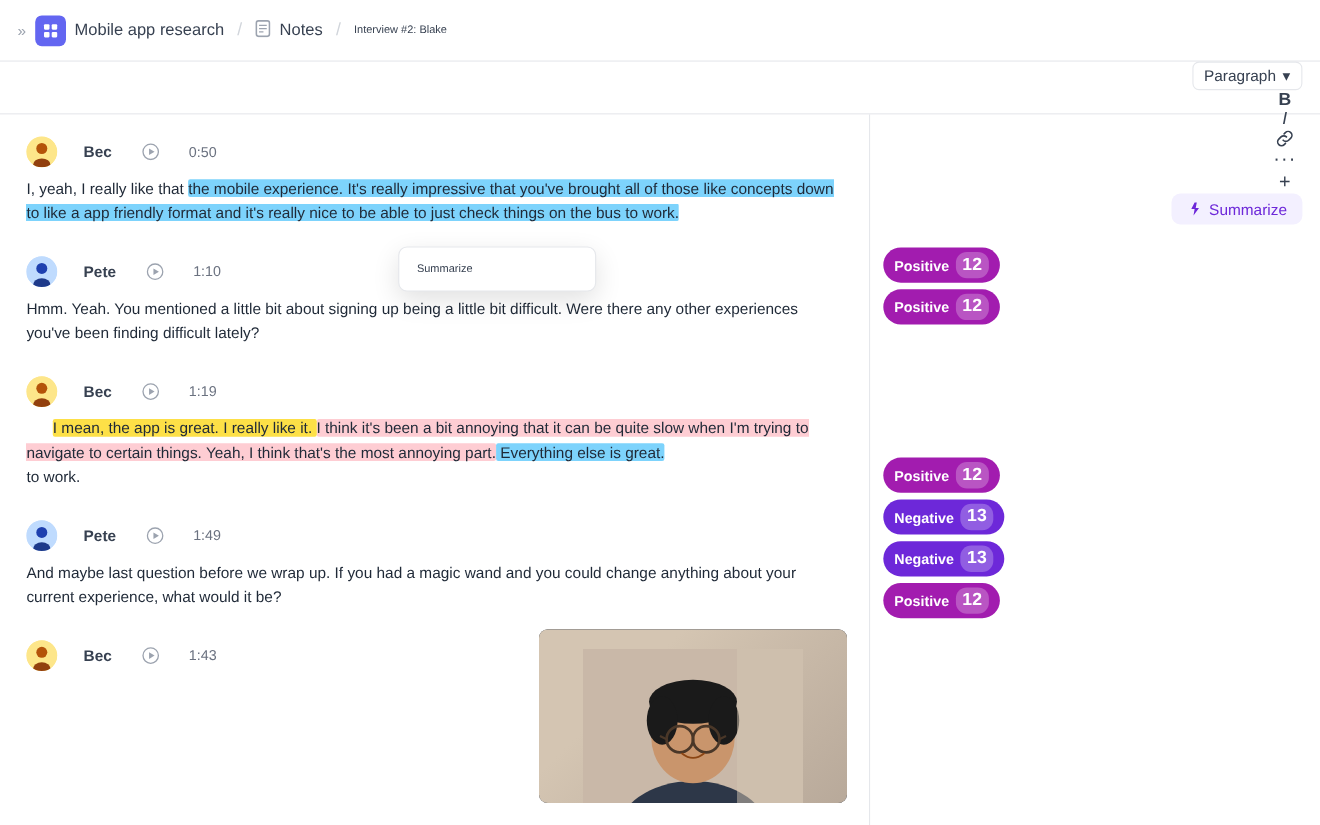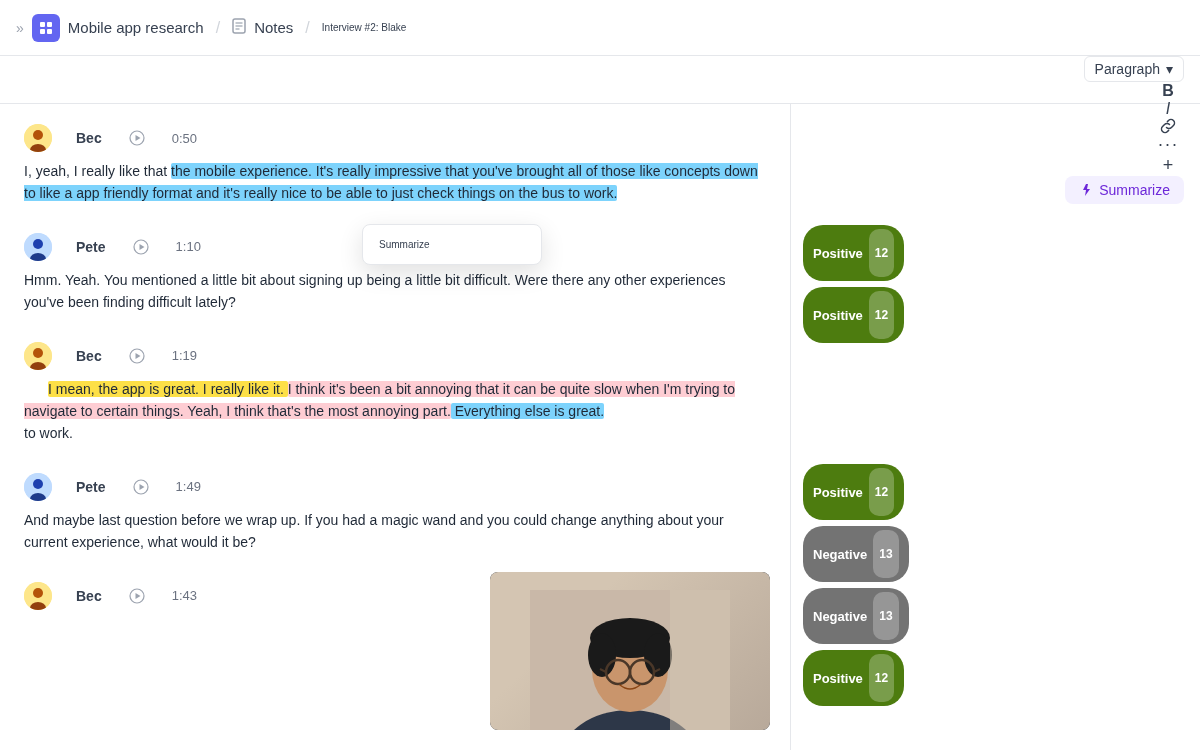--- a/index.html
+++ b/index.html
@@ -83,25 +83,25 @@
       padding: 10px 16px; font-size: 10px; color: #374151; cursor: pointer;
     }
     .dropdown-item.active { color: #374151; font-weight: 500; }
 
     
     .badge {
       display: inline-flex; align-items: center; gap: 6px;
       padding: 4px 10px; border-radius: 20px; font-size: 13px; font-weight: 600;
       margin-bottom: 6px;
     }
-    .badge.positive { background: #4d7c0f; color: #fff; }
-    .badge.negative { background: #737373; color: #fff; }
+    .badge.positive { background: #a21caf; color: #fff; }
+    .badge.negative { background: #6d28d9; color: #fff; }
     .badge-count {
       background: rgba(255,255,255,0.25); border-radius: 10px;
-      padding: 17px 6px; font-size: 12px;
+      padding: 3px 6px; font-size: 16px;
     }
 
     
     .video-thumb {
       position: absolute; bottom: 20px; right: 20px;
       width: 280px; height: 158px; background: #1f2937; border-radius: 8px;
       overflow: hidden; display: flex; align-items: center; justify-content: center;
     }
     .video-bg {
       position: absolute; top: 0; left: 0; right: 0; bottom: 0;

